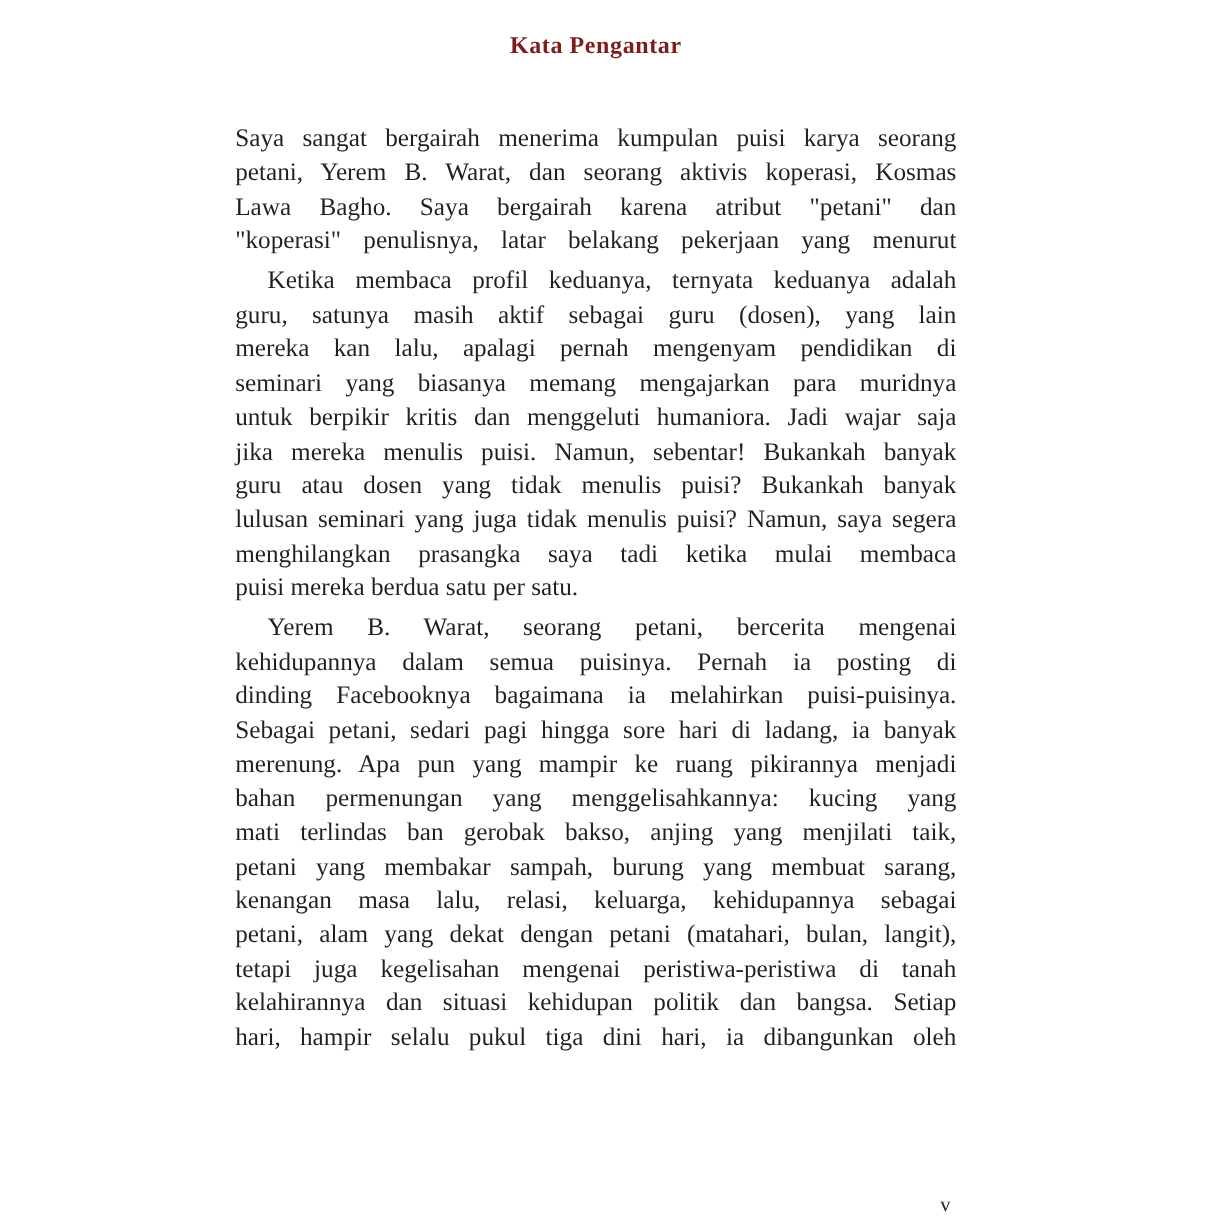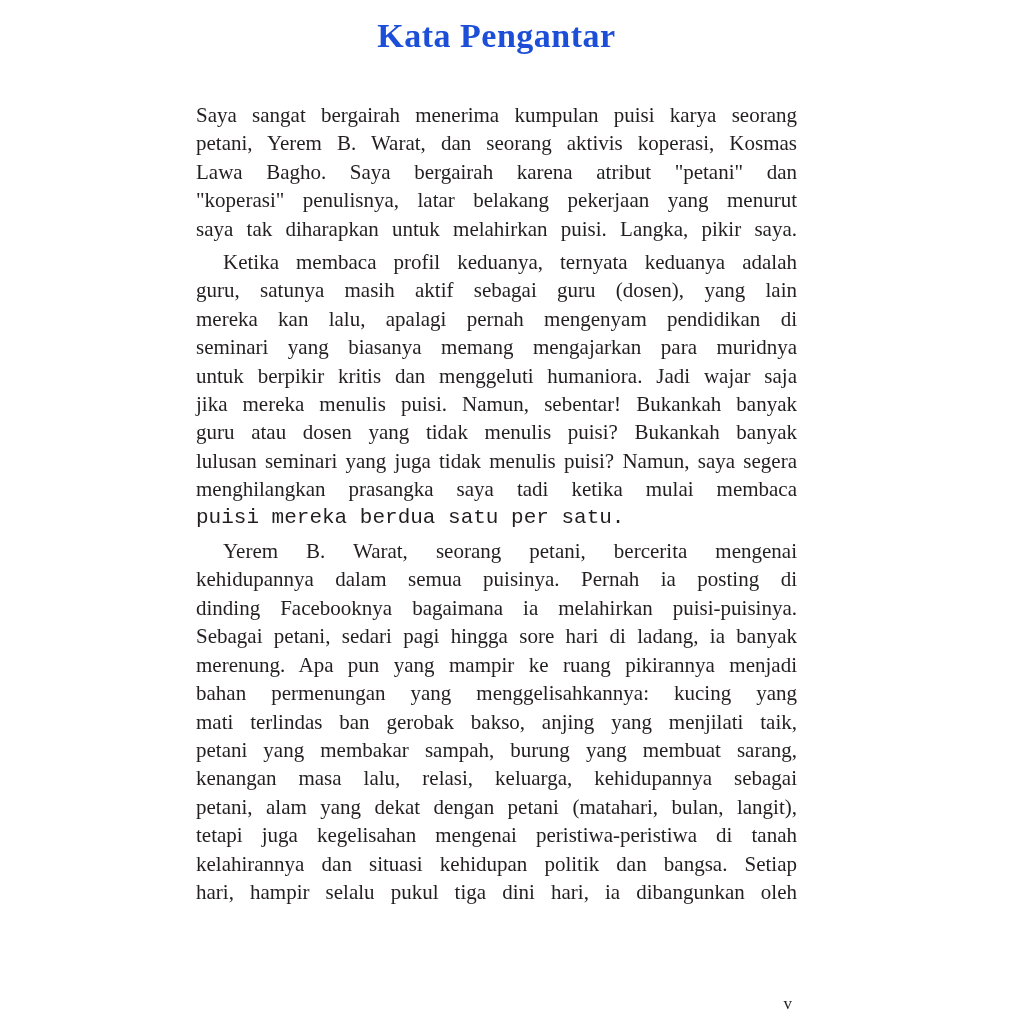--- a/index.html
+++ b/index.html
@@ -11,29 +11,29 @@
     position: relative;
     width: 1024px;
     height: 1024px;
     background: #ffffff;
     font-family: "Liberation Serif", serif;
     color: #231f20;
     overflow: hidden;
   }
   .title {
     position: absolute;
-    top: 17px;
+    top: 27px;
     left: 196px;
     width: 601px;
     margin: 0;
     text-align: center;
-    font-size: 34px;
+    font-size: 20px;
     font-weight: 700;
     letter-spacing: 0.5px;
-    color: #1d4ed8;
+    color: #7f1d1d;
   }
   .body-text {
     position: absolute;
     top: 101px;
     left: 196px;
     width: 601px;
   }
   .para {
     margin: 0;
   }
@@ -43,21 +43,20 @@
   .line {
     font-size: 21px;
     line-height: 28.45px;
     text-align: justify;
     text-align-last: justify;
     -moz-text-align-last: justify;
     white-space: normal;
   }
   .line.align-left {
     text-align-last: left;
-    font-family: Liberation Mono, monospace;
     -moz-text-align-last: left;
   }
   .line.indent {
     text-indent: 27px;
   }
   .folio {
     position: absolute;
     top: 994px;
     left: 196px;
     width: 596px;
@@ -70,21 +69,20 @@
 <body>
 
 <div class="page">
   <h1 class="title">Kata Pengantar</h1>
   <main class="body-text" id="body-text">
       <div class="para">
         <div class="line">Saya sangat bergairah menerima kumpulan puisi karya seorang</div>
         <div class="line">petani, Yerem B. Warat, dan seorang aktivis koperasi, Kosmas</div>
         <div class="line">Lawa Bagho. Saya bergairah karena atribut "petani" dan</div>
         <div class="line">"koperasi" penulisnya, latar belakang pekerjaan yang menurut</div>
-        <div class="line">saya tak diharapkan untuk melahirkan puisi. Langka, pikir saya.</div>
       </div>
       <div class="para">
         <div class="line indent">Ketika membaca profil keduanya, ternyata keduanya adalah</div>
         <div class="line">guru, satunya masih aktif sebagai guru (dosen), yang lain</div>
         <div class="line">mereka kan lalu, apalagi pernah mengenyam pendidikan di</div>
         <div class="line">seminari yang biasanya memang mengajarkan para muridnya</div>
         <div class="line">untuk berpikir kritis dan menggeluti humaniora. Jadi wajar saja</div>
         <div class="line">jika mereka menulis puisi. Namun, sebentar! Bukankah banyak</div>
         <div class="line">guru atau dosen yang tidak menulis puisi? Bukankah banyak</div>
         <div class="line">lulusan seminari yang juga tidak menulis puisi? Namun, saya segera</div>

